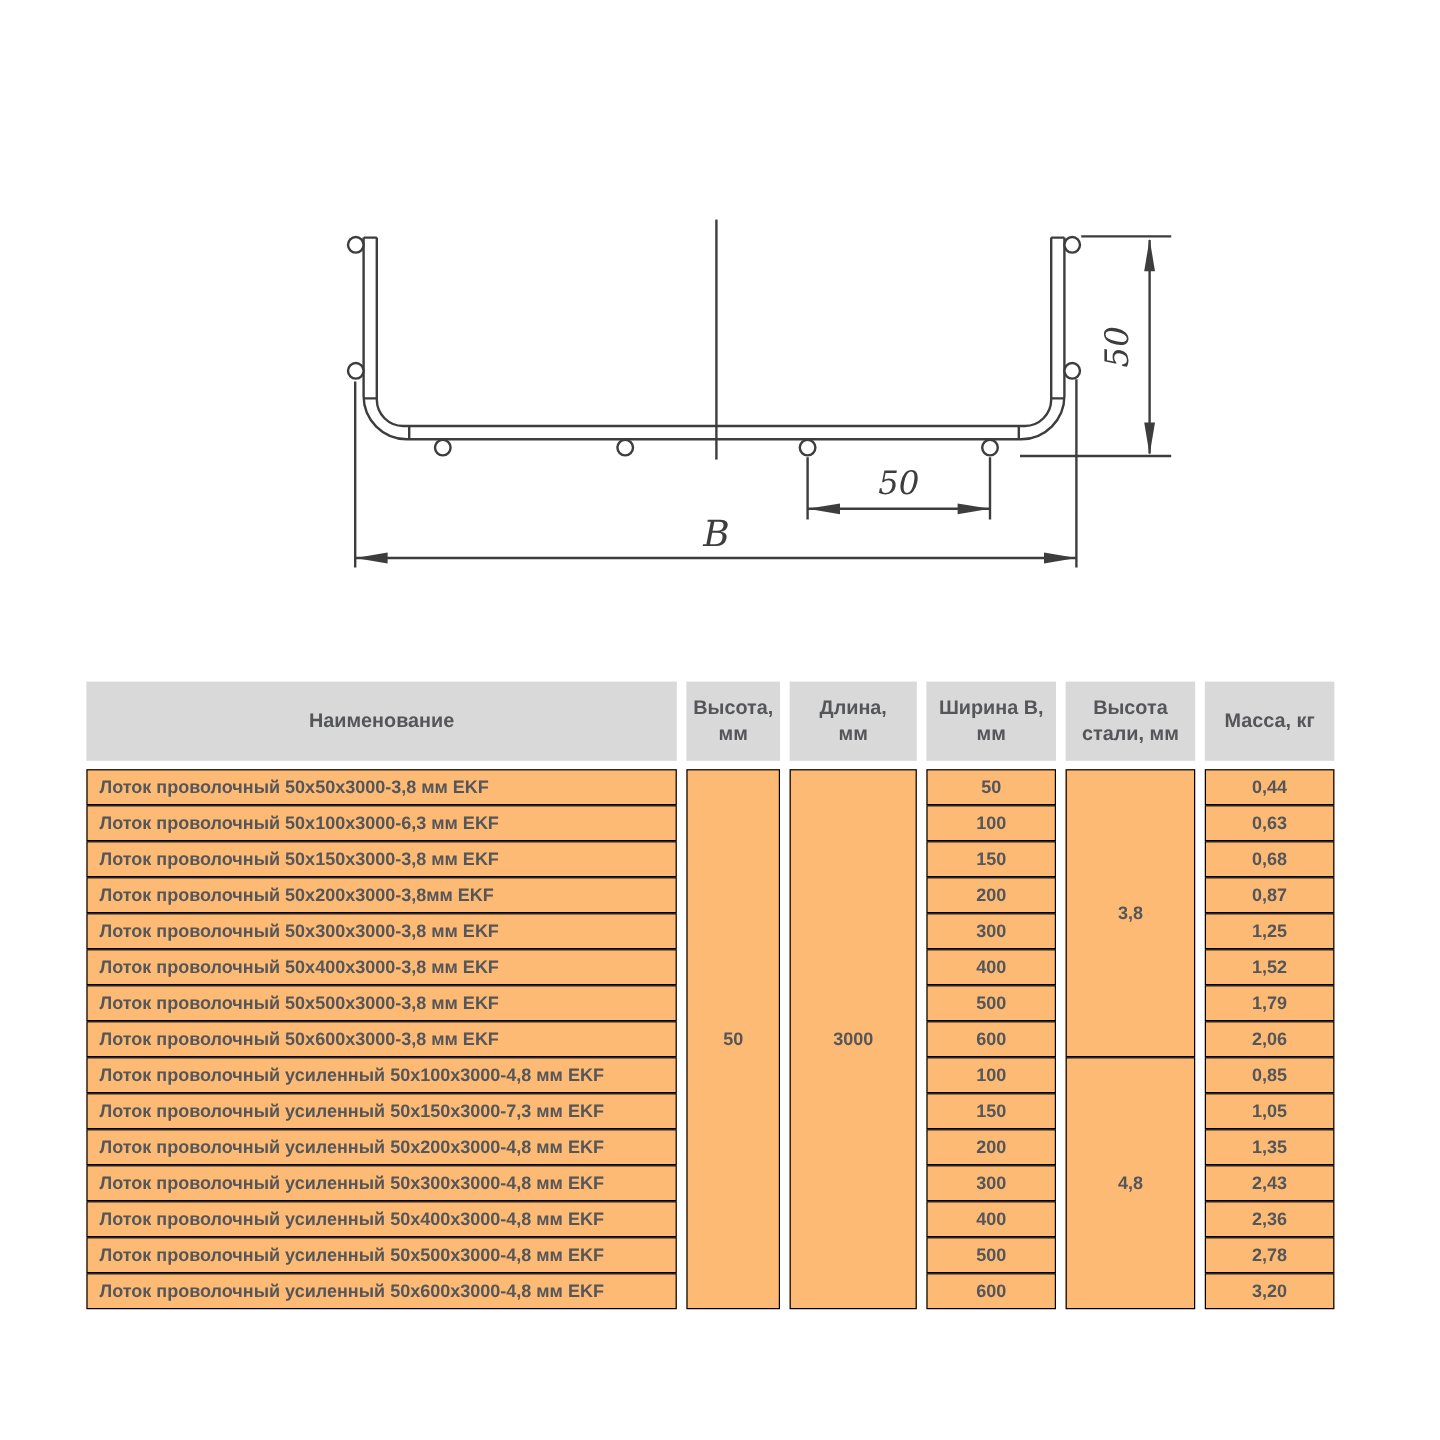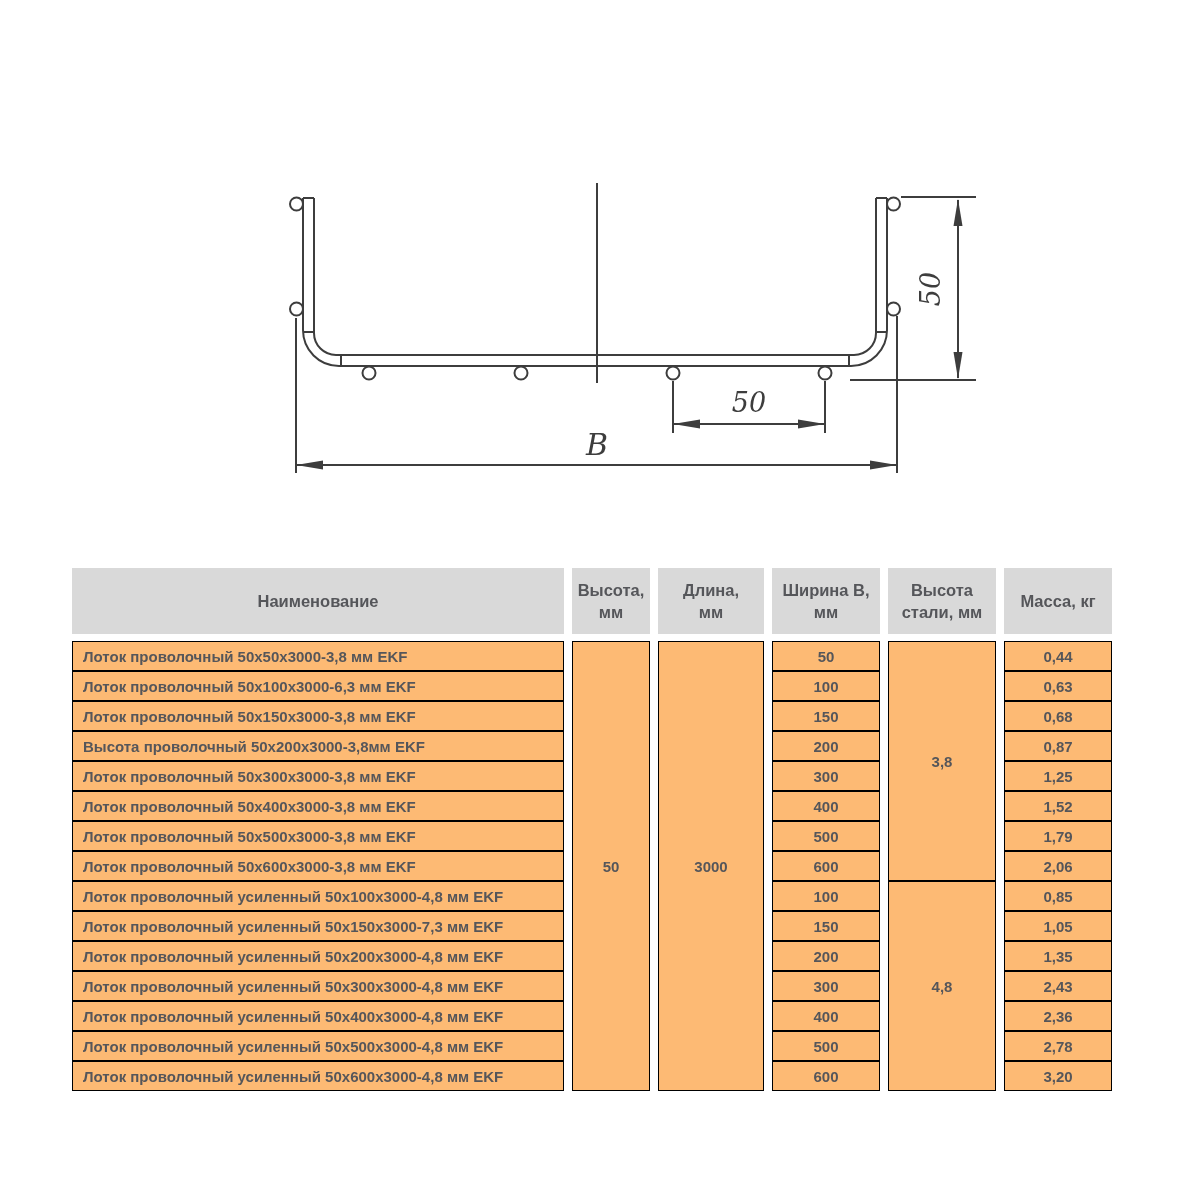--- a/index.html
+++ b/index.html
@@ -128,21 +128,21 @@
             <td class="name">Лоток проволочный 50х100х3000-6,3 мм EKF</td>
             <td class="num">100</td>
             <td class="num">0,63</td>
           </tr>
           <tr>
             <td class="name">Лоток проволочный 50х150х3000-3,8 мм EKF</td>
             <td class="num">150</td>
             <td class="num">0,68</td>
           </tr>
           <tr>
-            <td class="name">Высота проволочный 50х200х3000-3,8мм EKF</td>
+            <td class="name">Лоток проволочный 50х200х3000-3,8мм EKF</td>
             <td class="num">200</td>
             <td class="num">0,87</td>
           </tr>
           <tr>
             <td class="name">Лоток проволочный 50х300х3000-3,8 мм EKF</td>
             <td class="num">300</td>
             <td class="num">1,25</td>
           </tr>
           <tr>
             <td class="name">Лоток проволочный 50х400х3000-3,8 мм EKF</td>

